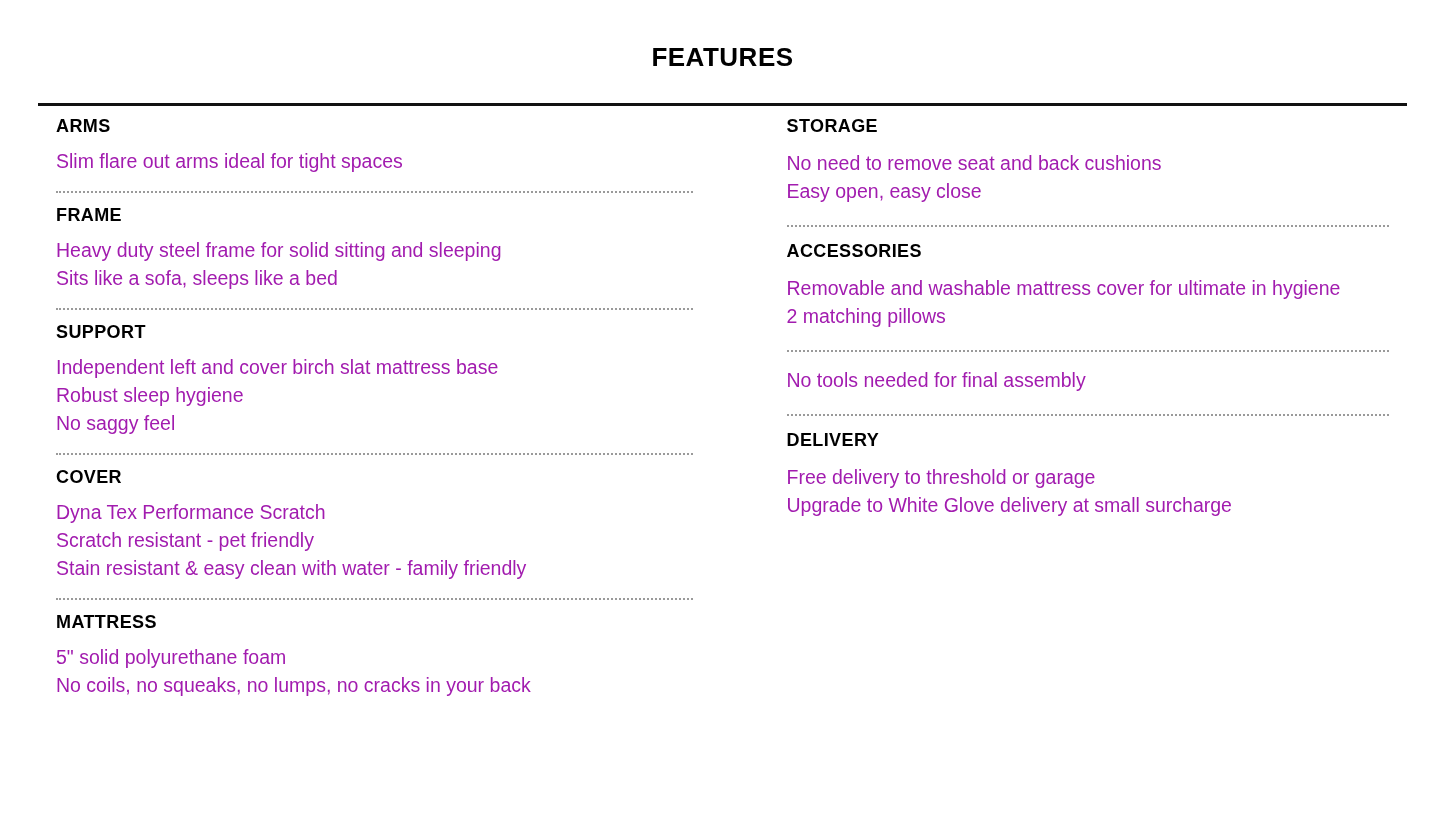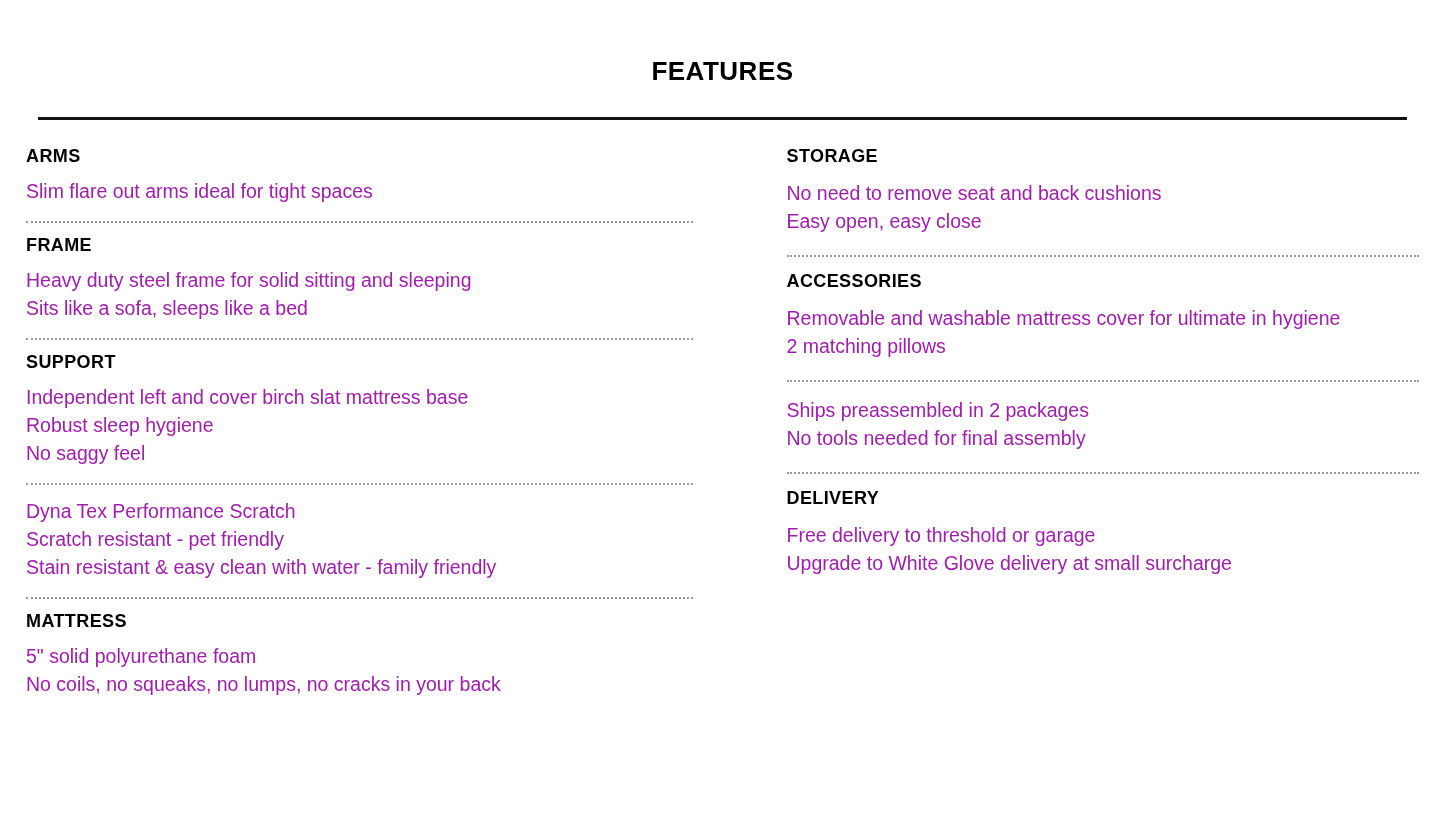--- a/index.html
+++ b/index.html
@@ -20,33 +20,33 @@
     width: 1445px;
     height: 813px;
     padding: 0;
   }
   .title {
     text-align: center;
     font-size: 26px;
     font-weight: bold;
     letter-spacing: 0.5px;
     color: #000000;
-    margin-top: 56px;
+    margin-top: 42px;
     margin-bottom: 0;
     text-transform: uppercase;
   }
   .title-rule {
     margin: 30px 38px 0 38px;
     border-bottom: 3px solid #111111;
   }
   .columns {
     display: flex;
     gap: 0;
-    margin-top: 26px;
-    padding: 0 26px;
+    margin-top: 10px;
+    padding: 0 56px;
   }
   .col {
     width: 50%;
   }
   .col-left {
     padding-right: 30px;
   }
   .col-right {
     padding-left: 64px;
   }
@@ -115,20 +115,21 @@
         <div class="section-head">SUPPORT</div>
         <div class="section-body">
           <span class="line">Independent left and cover birch slat mattress base</span>
           <span class="line">Robust sleep hygiene</span>
           <span class="line">No saggy feel</span>
         </div>
       </div>
       <div class="divider"></div>
 
       <div class="section">
+        <div class="section-head">COVER</div>
         <div class="section-body">
           <span class="line">Dyna Tex Performance Scratch</span>
           <span class="line">Scratch resistant - pet friendly</span>
           <span class="line">Stain resistant &amp; easy clean with water - family friendly</span>
         </div>
       </div>
       <div class="divider"></div>
 
       <div class="section">
         <div class="section-head">MATTRESS</div>
@@ -155,21 +156,20 @@
         <div class="section-head">ACCESSORIES</div>
         <div class="section-body">
           <span class="line">Removable and washable mattress cover for ultimate in hygiene</span>
           <span class="line">2 matching pillows</span>
         </div>
       </div>
       <div class="divider"></div>
 
       <div class="section">
         <div class="section-body">
-          <span class="line">Ships preassembled in 2 packages</span>
           <span class="line">No tools needed for final assembly</span>
         </div>
       </div>
       <div class="divider"></div>
 
       <div class="section">
         <div class="section-head">DELIVERY</div>
         <div class="section-body">
           <span class="line">Free delivery to threshold or garage</span>
           <span class="line">Upgrade to White Glove delivery at small surcharge</span>

